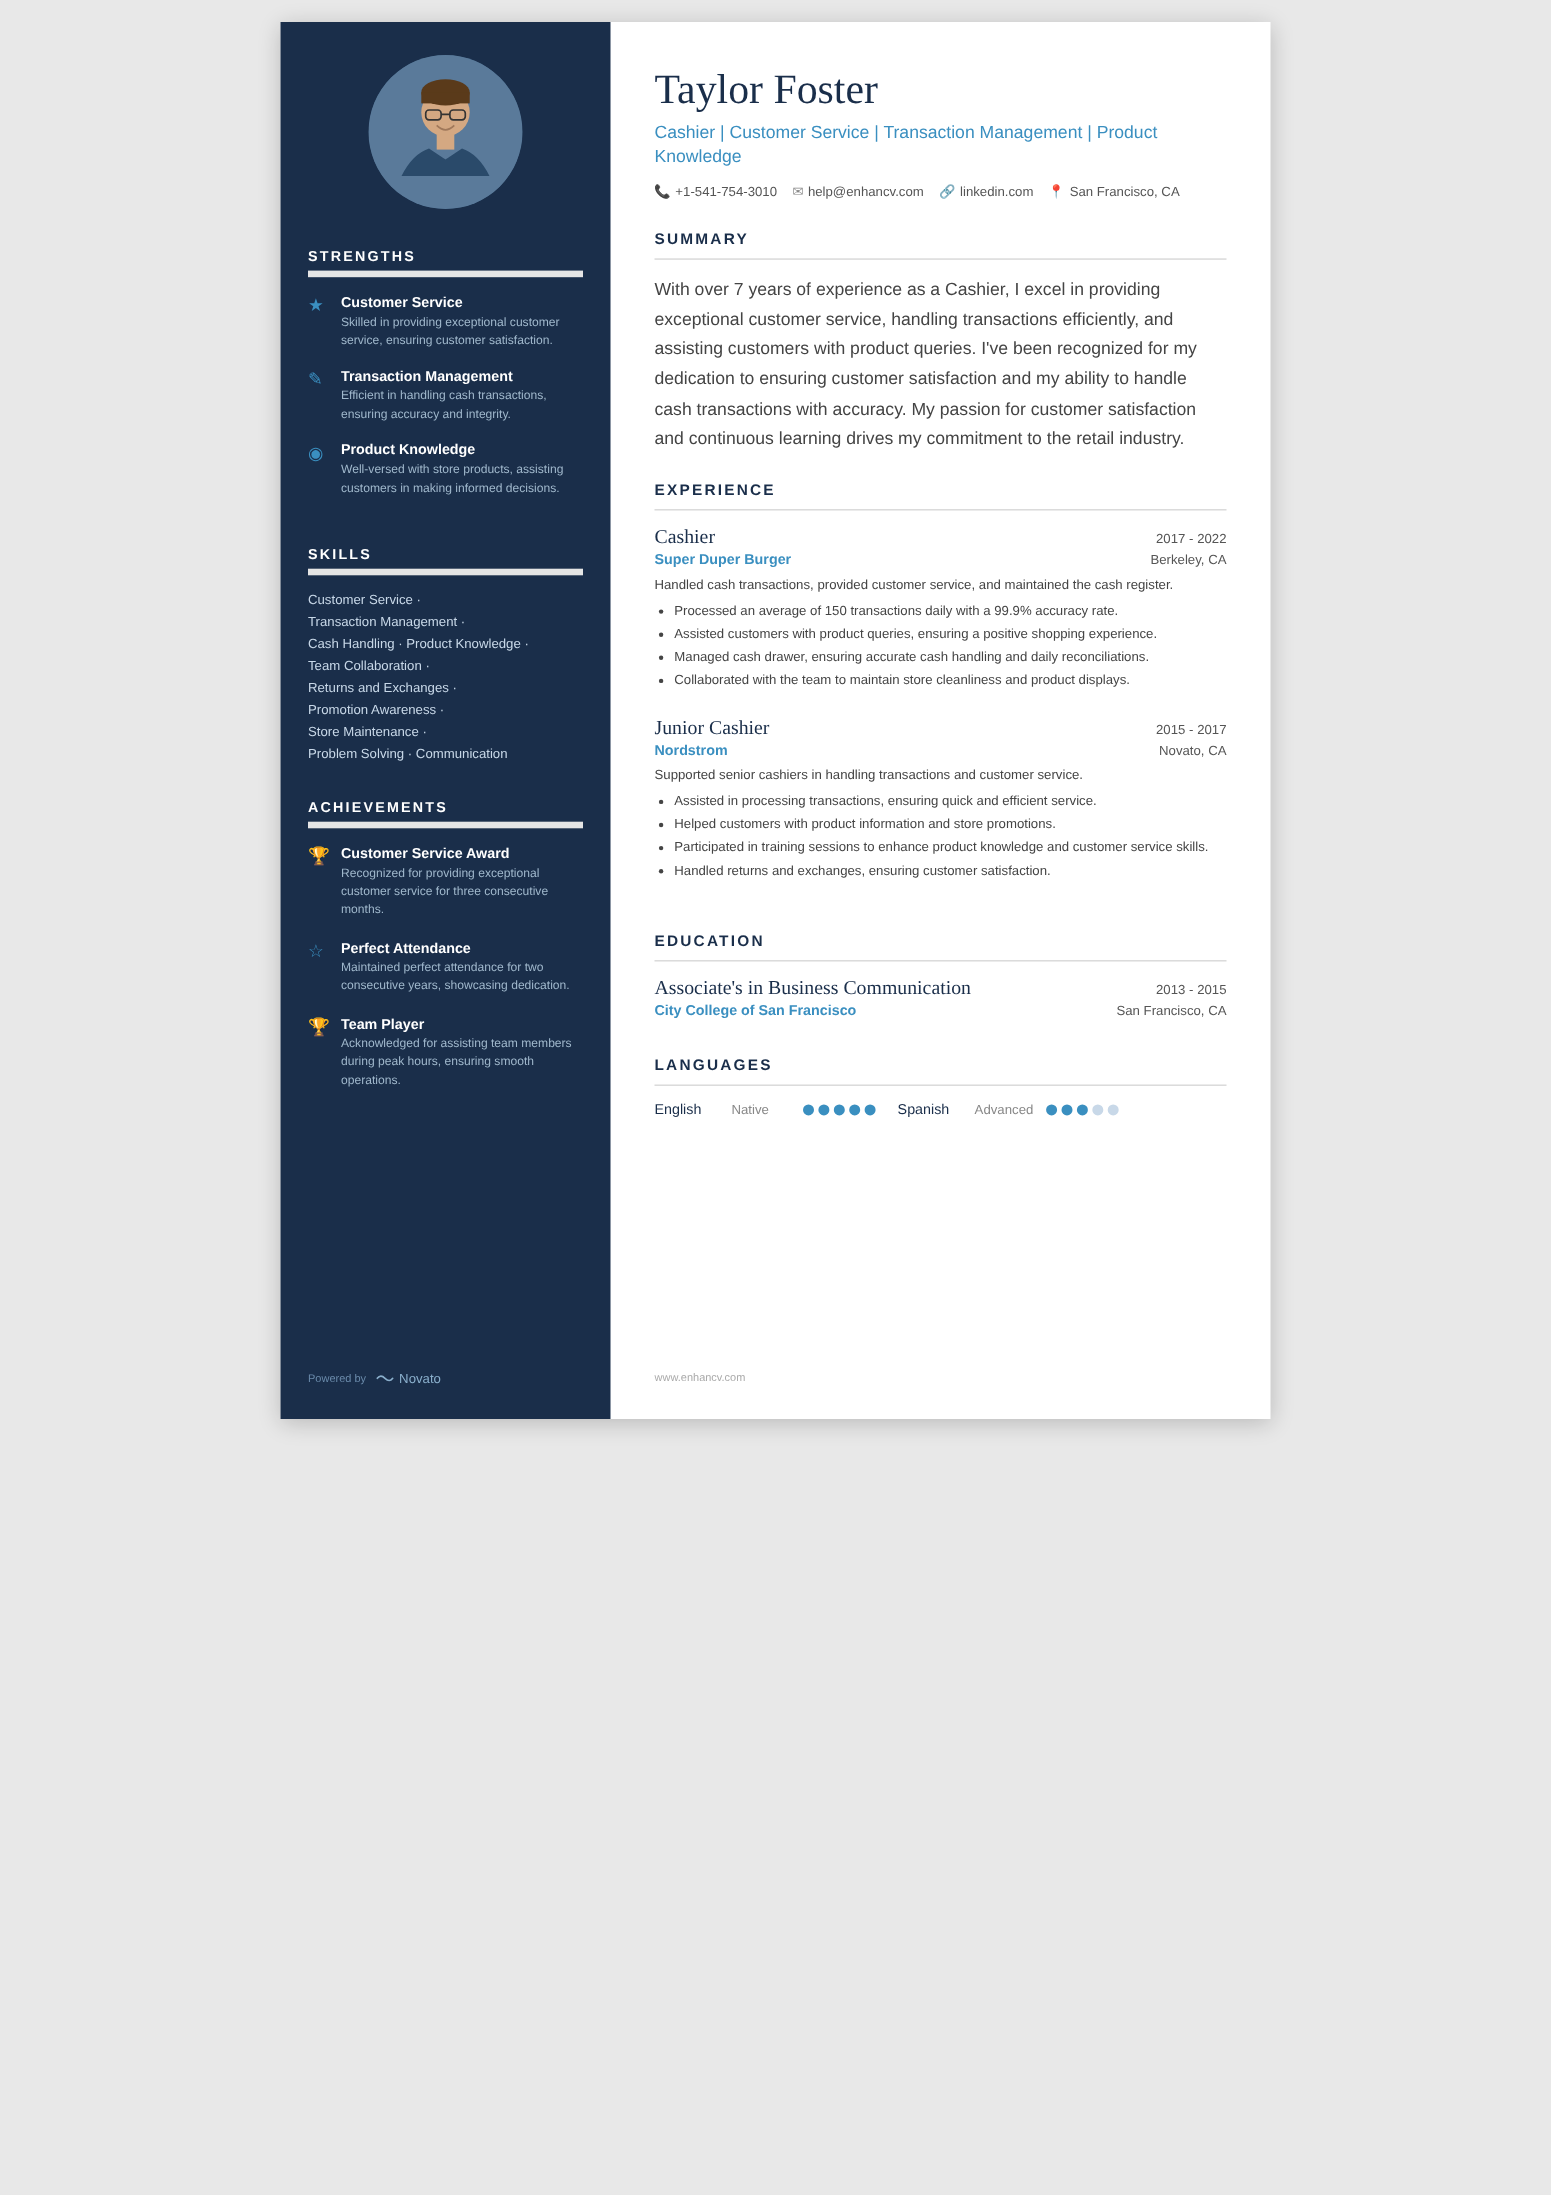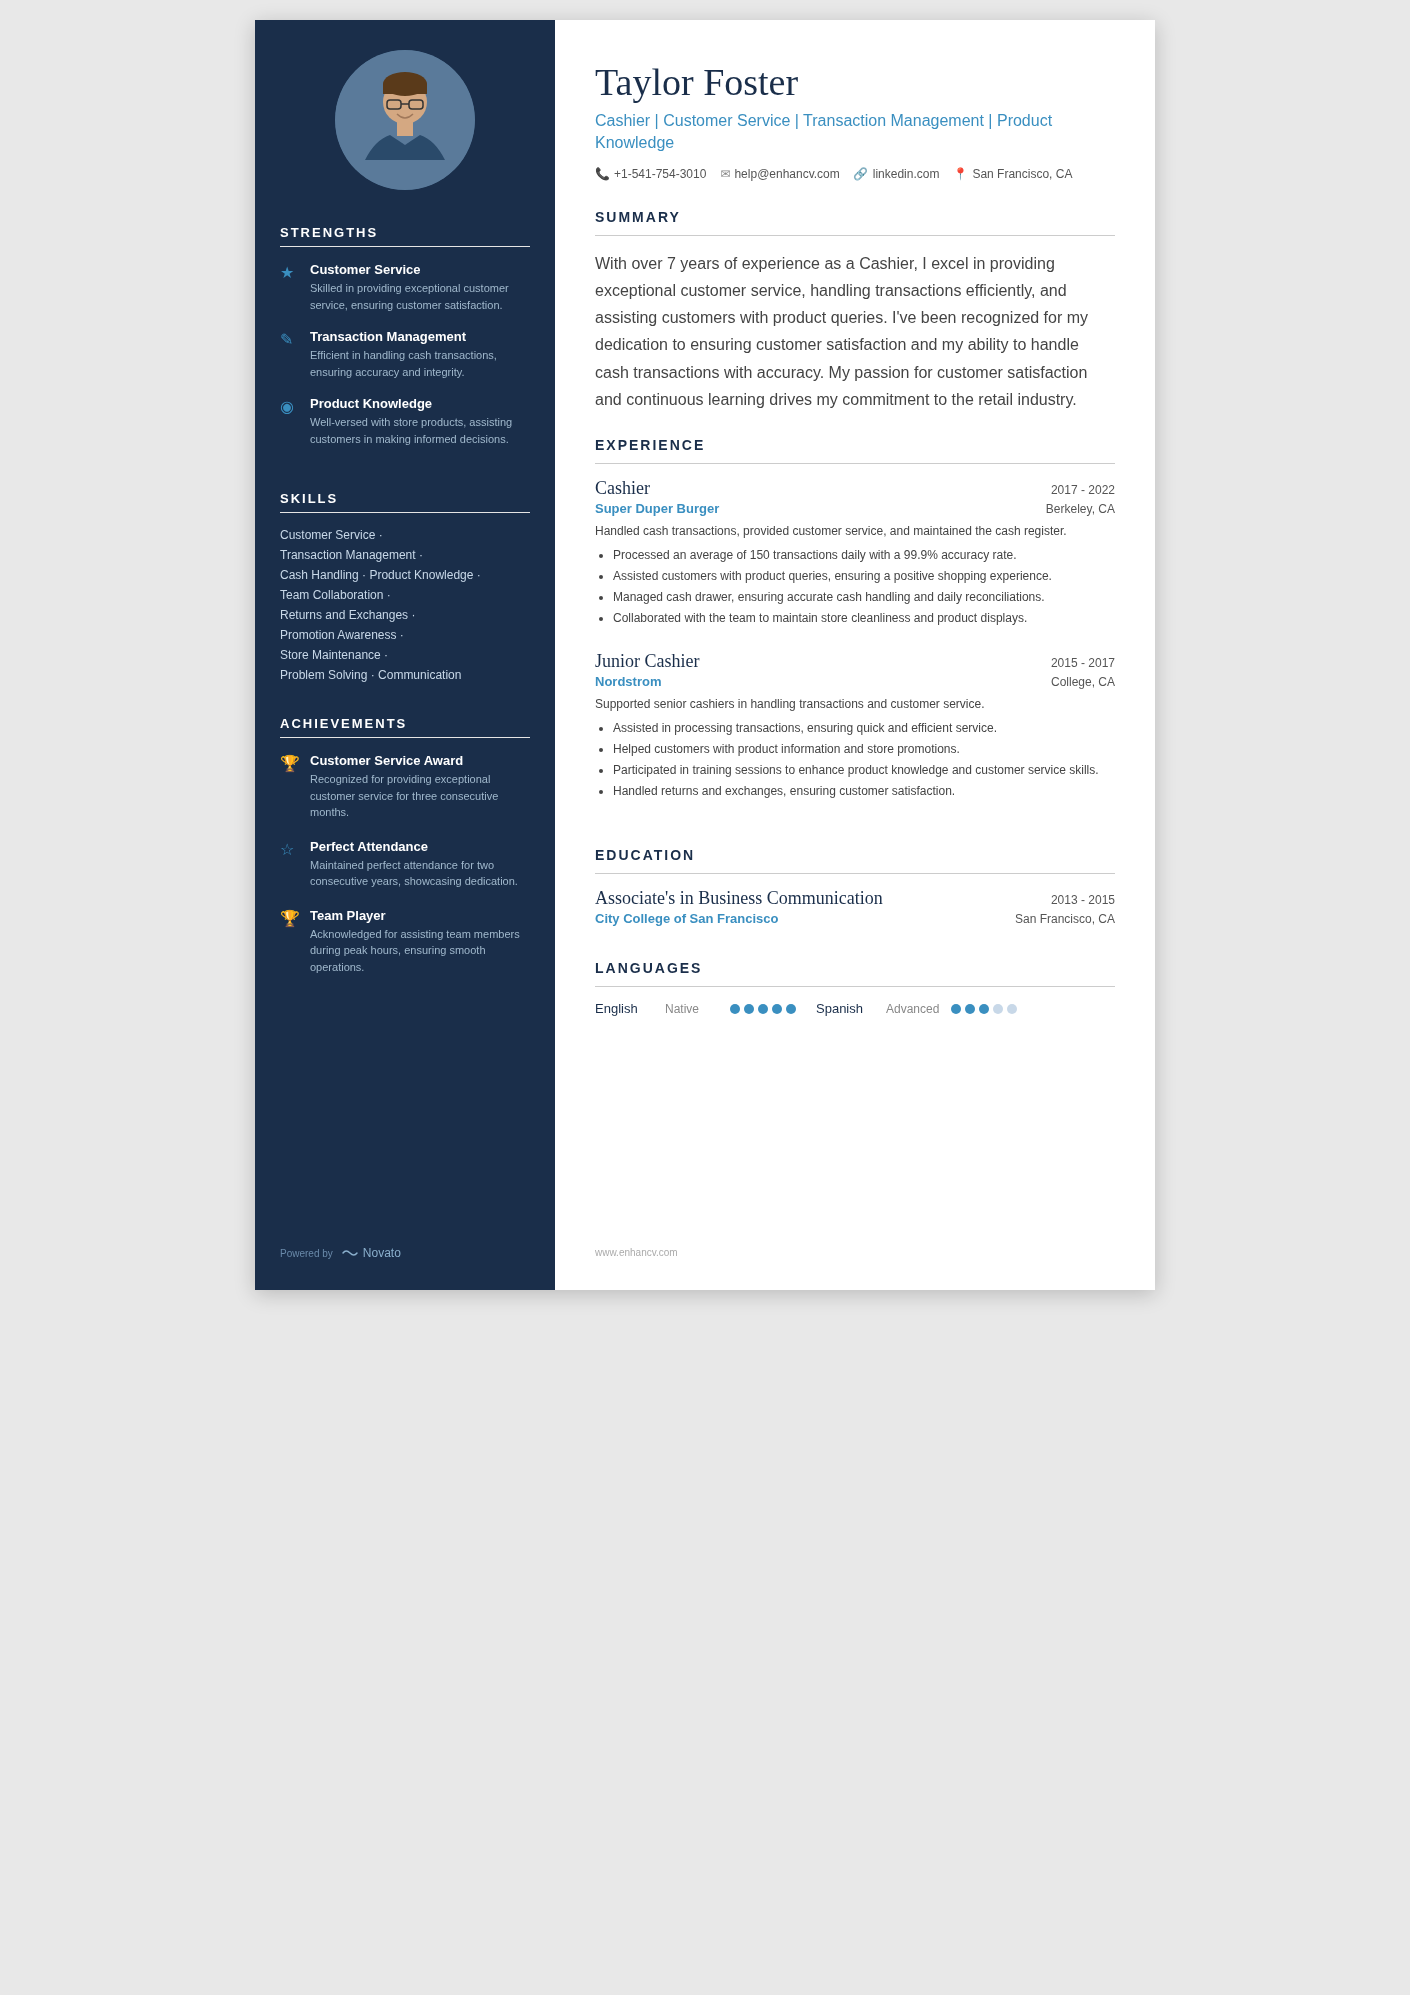--- a/index.html
+++ b/index.html
@@ -51,21 +51,21 @@
     }
     .sidebar-section {
       margin-bottom: 28px;
     }
     .sidebar-section-title {
       font-family: 'Arial', sans-serif;
       font-size: 13px;
       font-weight: bold;
       letter-spacing: 2px;
       color: #fff;
-      border-bottom: 1px solid #e5e5e5;
+      border-bottom: 6px solid #e5e5e5;
       padding-bottom: 6px;
       margin-bottom: 15px;
     }
     .strength-item {
       margin-bottom: 16px;
       display: flex;
       gap: 10px;
       align-items: flex-start;
     }
     .strength-icon {
@@ -463,21 +463,21 @@
         </ul>
       </div>
 
       <div class="experience-item">
         <div class="exp-header">
           <div class="exp-title">Junior Cashier</div>
           <div class="exp-date">2015 - 2017</div>
         </div>
         <div class="exp-subheader">
           <div class="exp-company">Nordstrom</div>
-          <div class="exp-location">College, CA</div>
+          <div class="exp-location">Novato, CA</div>
         </div>
         <div class="exp-summary">Supported senior cashiers in handling transactions and customer service.</div>
         <ul class="exp-bullets">
           <li>Assisted in processing transactions, ensuring quick and efficient service.</li>
           <li>Helped customers with product information and store promotions.</li>
           <li>Participated in training sessions to enhance product knowledge and customer service skills.</li>
           <li>Handled returns and exchanges, ensuring customer satisfaction.</li>
         </ul>
       </div>
     </div>

